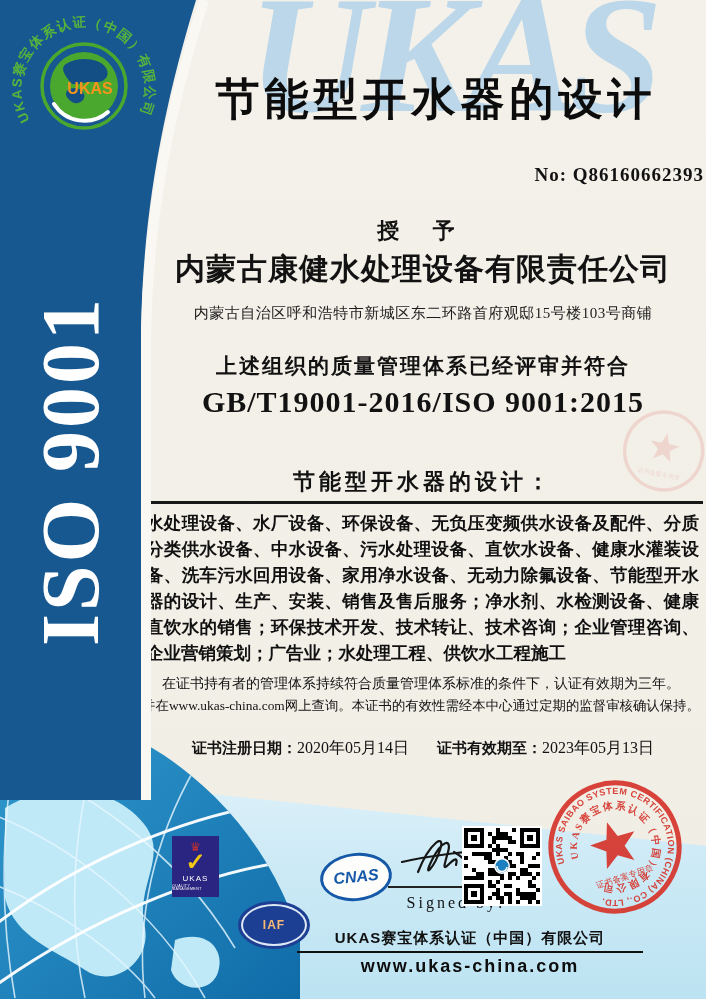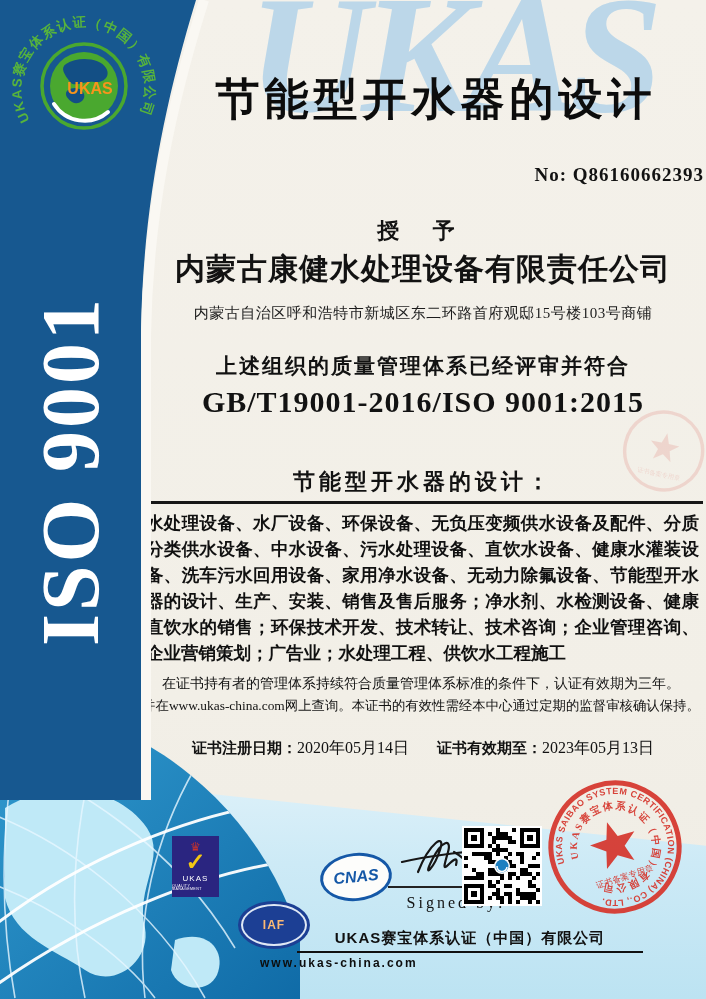--- a/index.html
+++ b/index.html
@@ -79,22 +79,22 @@
   .signature .sig-label{font-size:16px;letter-spacing:3px;margin-top:6px;}
   .qr{left:462px;top:826px;width:80px;height:80px;z-index:6;}
   .seal{left:546px;top:778px;width:138px;height:138px;z-index:7;transform:rotate(-18deg);opacity:.95;}
   .seal-faint{left:616px;top:408px;width:96px;height:96px;z-index:2;transform:rotate(12deg);opacity:.14;}
   .footer-company{
     left:260px;top:929px;width:420px;text-align:center;z-index:6;
     font-family:"Liberation Sans",sans-serif;font-weight:bold;font-size:15px;letter-spacing:1px;color:#101010;
   }
   .footer-rule{left:297px;top:951px;width:346px;height:2px;background:#101010;z-index:6;}
   .website{
-    left:260px;top:956px;width:420px;z-index:6;
-    font-family:"Liberation Sans",sans-serif;font-weight:bold;font-size:12px;letter-spacing:2px;color:#0d0d0d;
+    left:260px;top:956px;width:420px;text-align:center;z-index:6;
+    font-family:"Liberation Sans",sans-serif;font-weight:bold;font-size:18px;letter-spacing:2px;color:#0d0d0d;
   }
 </style>
 </head>
 <body>
 
 <div class="cert">
 
   <div class="abs bottom-band"></div>
 
   <svg class="abs globe" viewBox="0 0 305 311">

